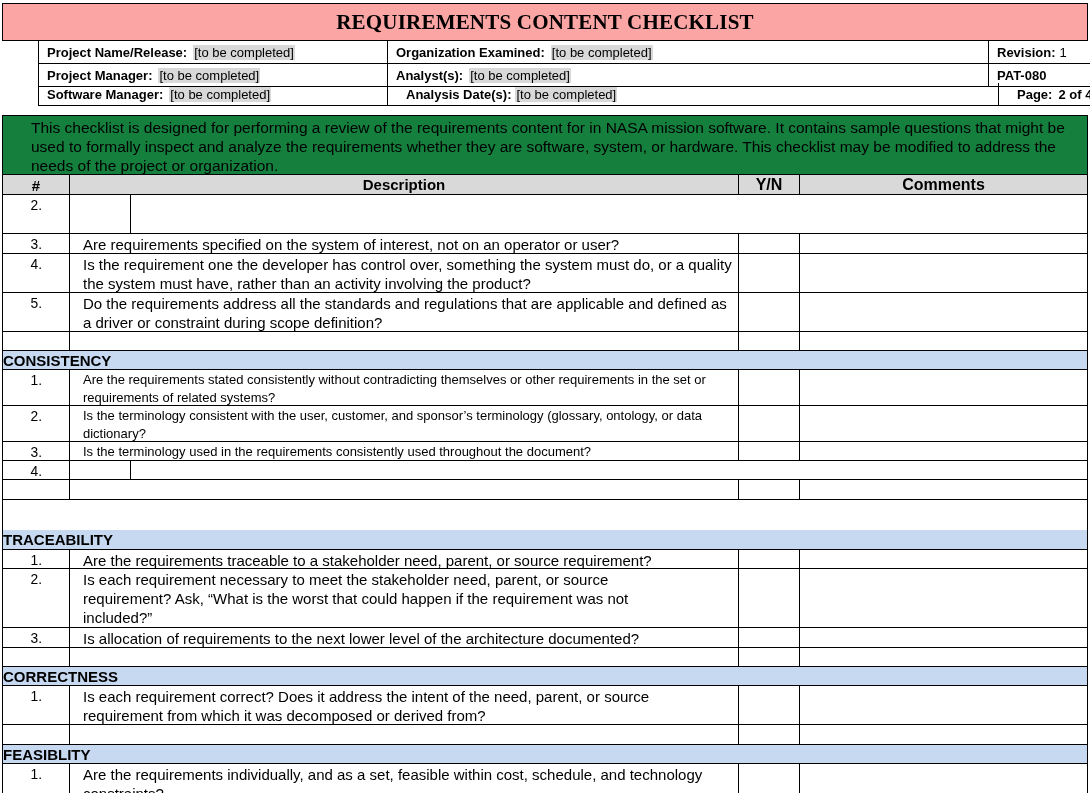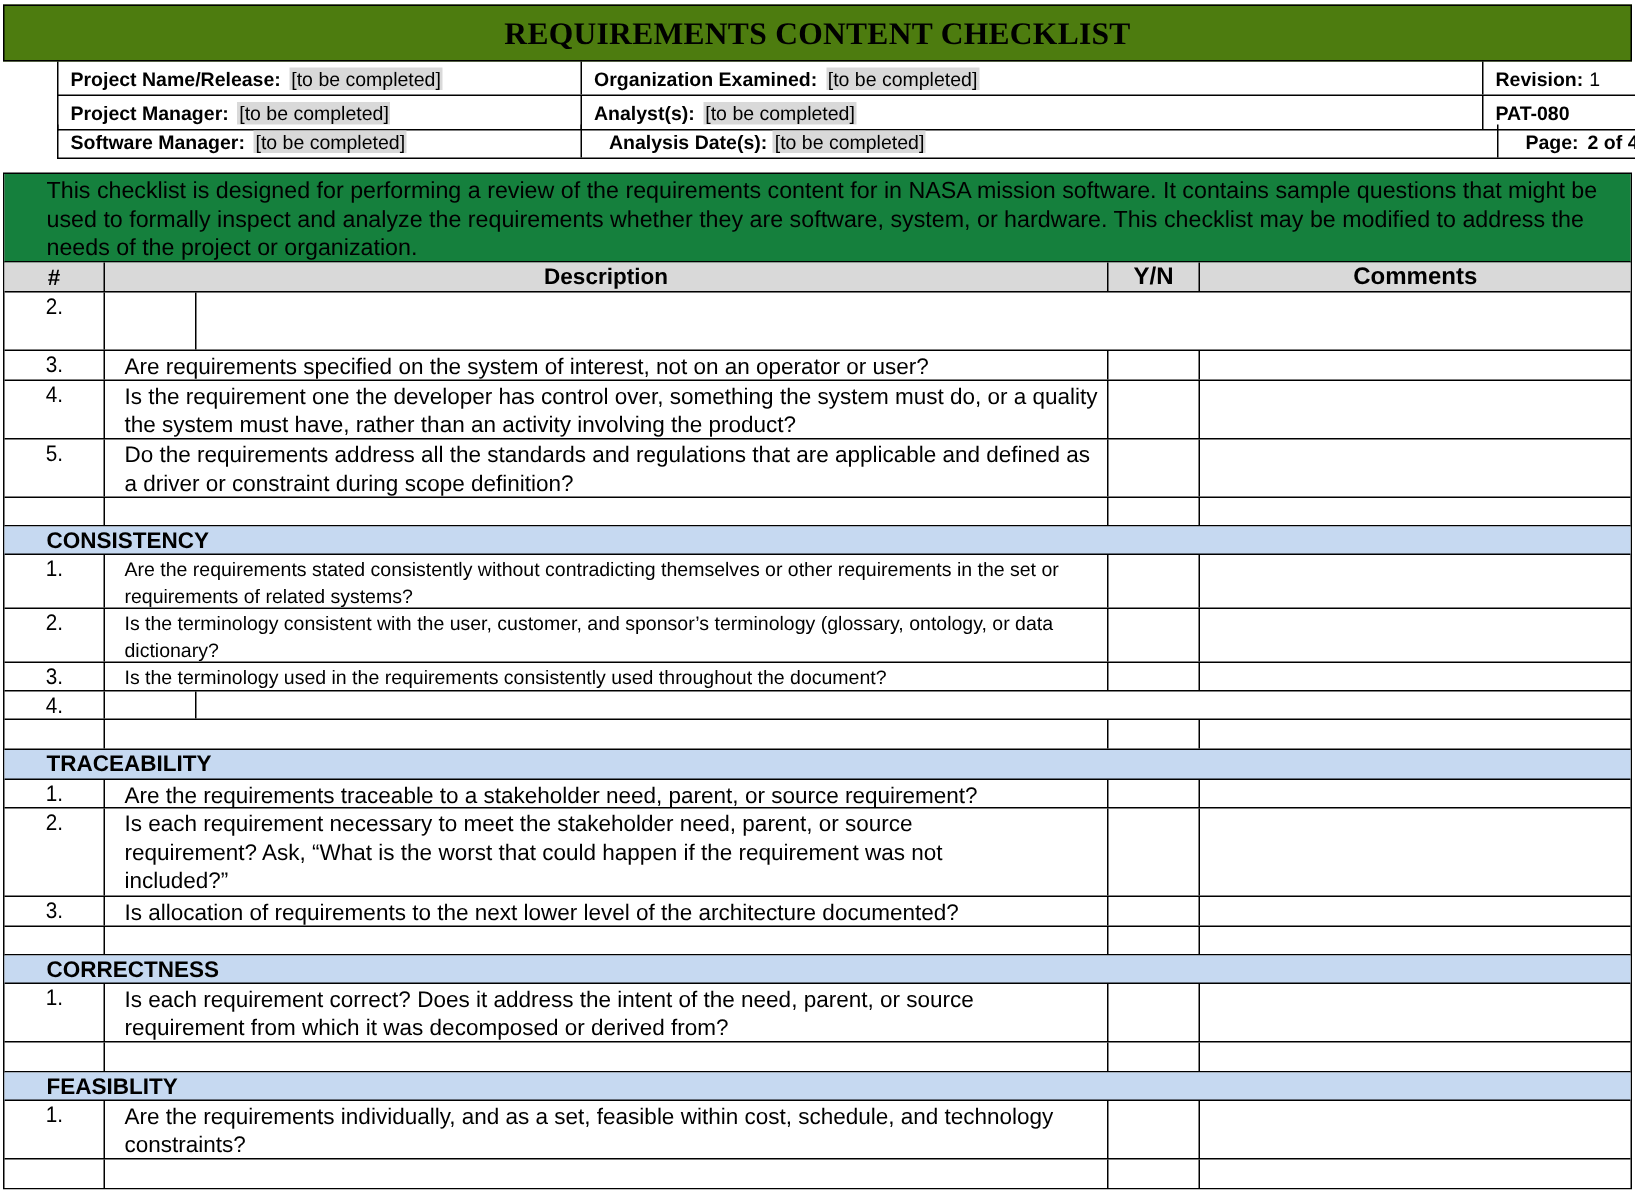--- a/index.html
+++ b/index.html
@@ -4,21 +4,21 @@
 <style>
   * { box-sizing: border-box; margin: 0; padding: 0; }
   html, body { width: 1090px; height: 793px; background: #ffffff; overflow: hidden; }
   body { position: relative; font-family: "Liberation Sans", sans-serif; color: #000; }
 
   .page { position: absolute; left: 2px; top: 3px; width: 1086px; }
 
   
   .title-box {
     position: absolute; left: 0; top: 0; width: 1086px; height: 38px;
-    background: #4d7c0f; border: 1px solid #000;
+    background: #fca5a5; border: 1px solid #000;
     display: flex; align-items: center; justify-content: center;
     font-family: "Liberation Serif", serif; font-weight: bold; font-size: 21px;
     letter-spacing: 0.2px;
   }
   .info-row {
     position: absolute; left: 0; width: 1086px; height: 23px;
     border-left: 1px solid #000; border-right: 1px solid #000; border-bottom: 1px solid #000;
     display: flex; font-size: 13px; margin-left: 36px;
   }
   .info-cell { height: 100%; display: flex; align-items: center; padding-left: 8px; white-space: nowrap; }
@@ -47,21 +47,21 @@
   .c-desc { width: 669px; padding: 1px 6px 0 13px; font-size: 15px; line-height: 19px; }
   .c-desc.small { font-size: 13px; line-height: 18px; }
   .c-yn { width: 61px; }
   .c-com { flex: 1; }
 
   .hdr-row { background: #D9D9D9; height: 20px; font-weight: bold; font-size: 16px; }
   .hdr-row .cell { display: flex; align-items: center; justify-content: center; }
 
   .section-row {
     background: #C6D9F1; height: 19px; font-weight: bold; font-size: 15px;
-    padding-left: 28px; display: flex; align-items: center;
+    display: flex; align-items: center;
   }
   .num-txt { display: inline-block; transform: scaleX(0.92); }
 </style>
 </head>
 <body>
 
 <div class="page">
 
   <div class="title-box">REQUIREMENTS CONTENT CHECKLIST</div>
 
@@ -173,21 +173,21 @@
       <div class="cell c-yn"></div>
       <div class="cell c-com"></div>
     </div>
     <div class="row" style="height:20px;">
       <div class="cell c-num"></div>
       <div class="cell c-desc"></div>
       <div class="cell c-yn"></div>
       <div class="cell c-com"></div>
     </div>
 
-    <div class="row section-row" style="height:20px;">TRACEABILITY</div>
+    <div class="row section-row" style="height:20px;margin-top:30px;">TRACEABILITY</div>
     <div class="row" style="height:19px;">
       <div class="cell c-num"><span class="num-txt">1.</span></div>
       <div class="cell c-desc">Are the requirements traceable to a stakeholder need, parent, or source requirement?</div>
       <div class="cell c-yn"></div>
       <div class="cell c-com"></div>
     </div>
     <div class="row" style="height:59px;">
       <div class="cell c-num"><span class="num-txt">2.</span></div>
       <div class="cell c-desc" style="padding-right:46px;">Is each requirement necessary to meet the stakeholder need, parent, or source requirement? Ask, “What is the worst that could happen if the requirement was not included?”</div>
       <div class="cell c-yn"></div>

